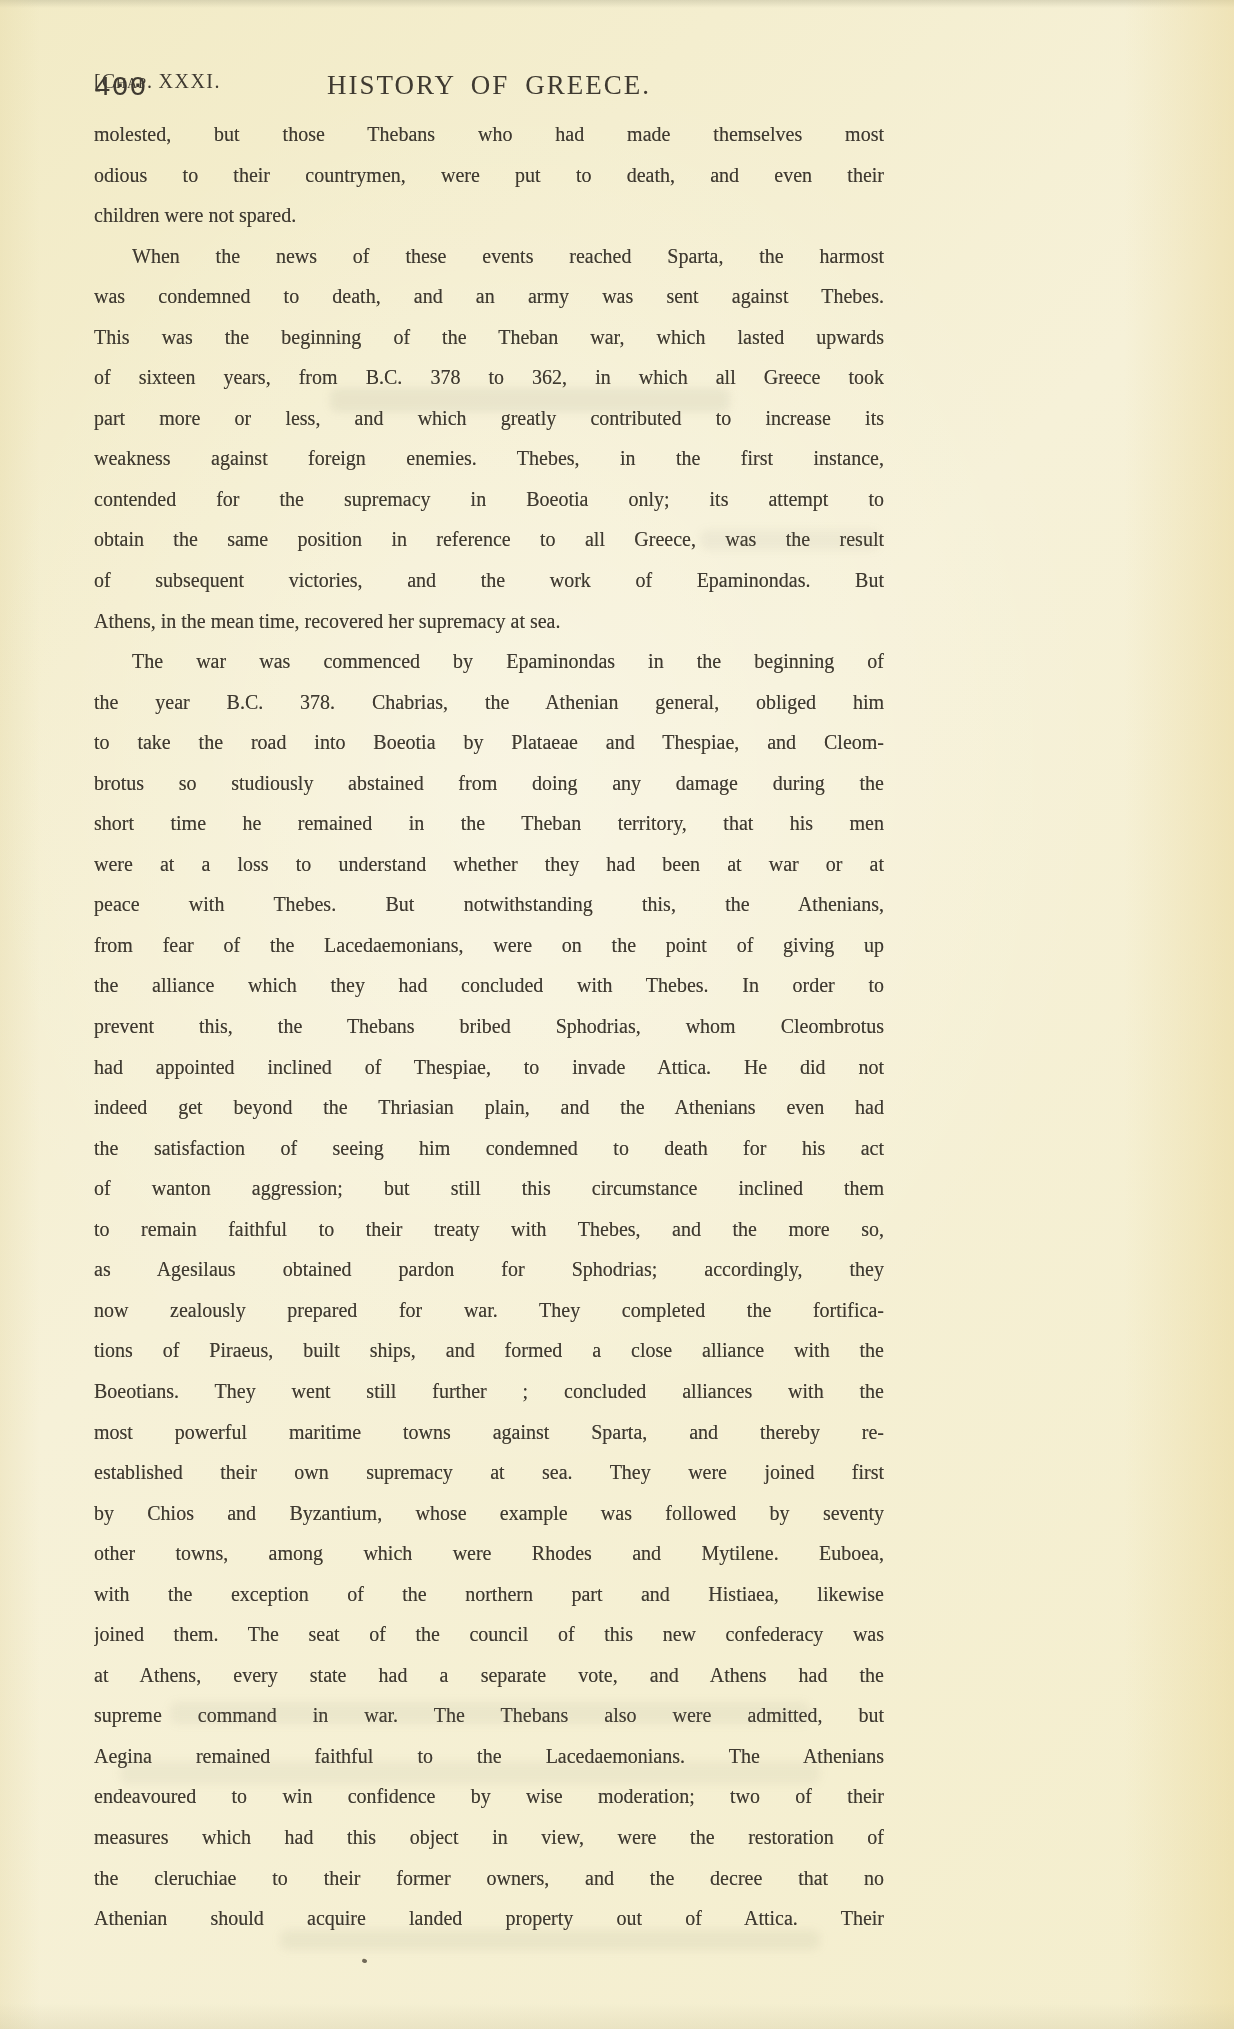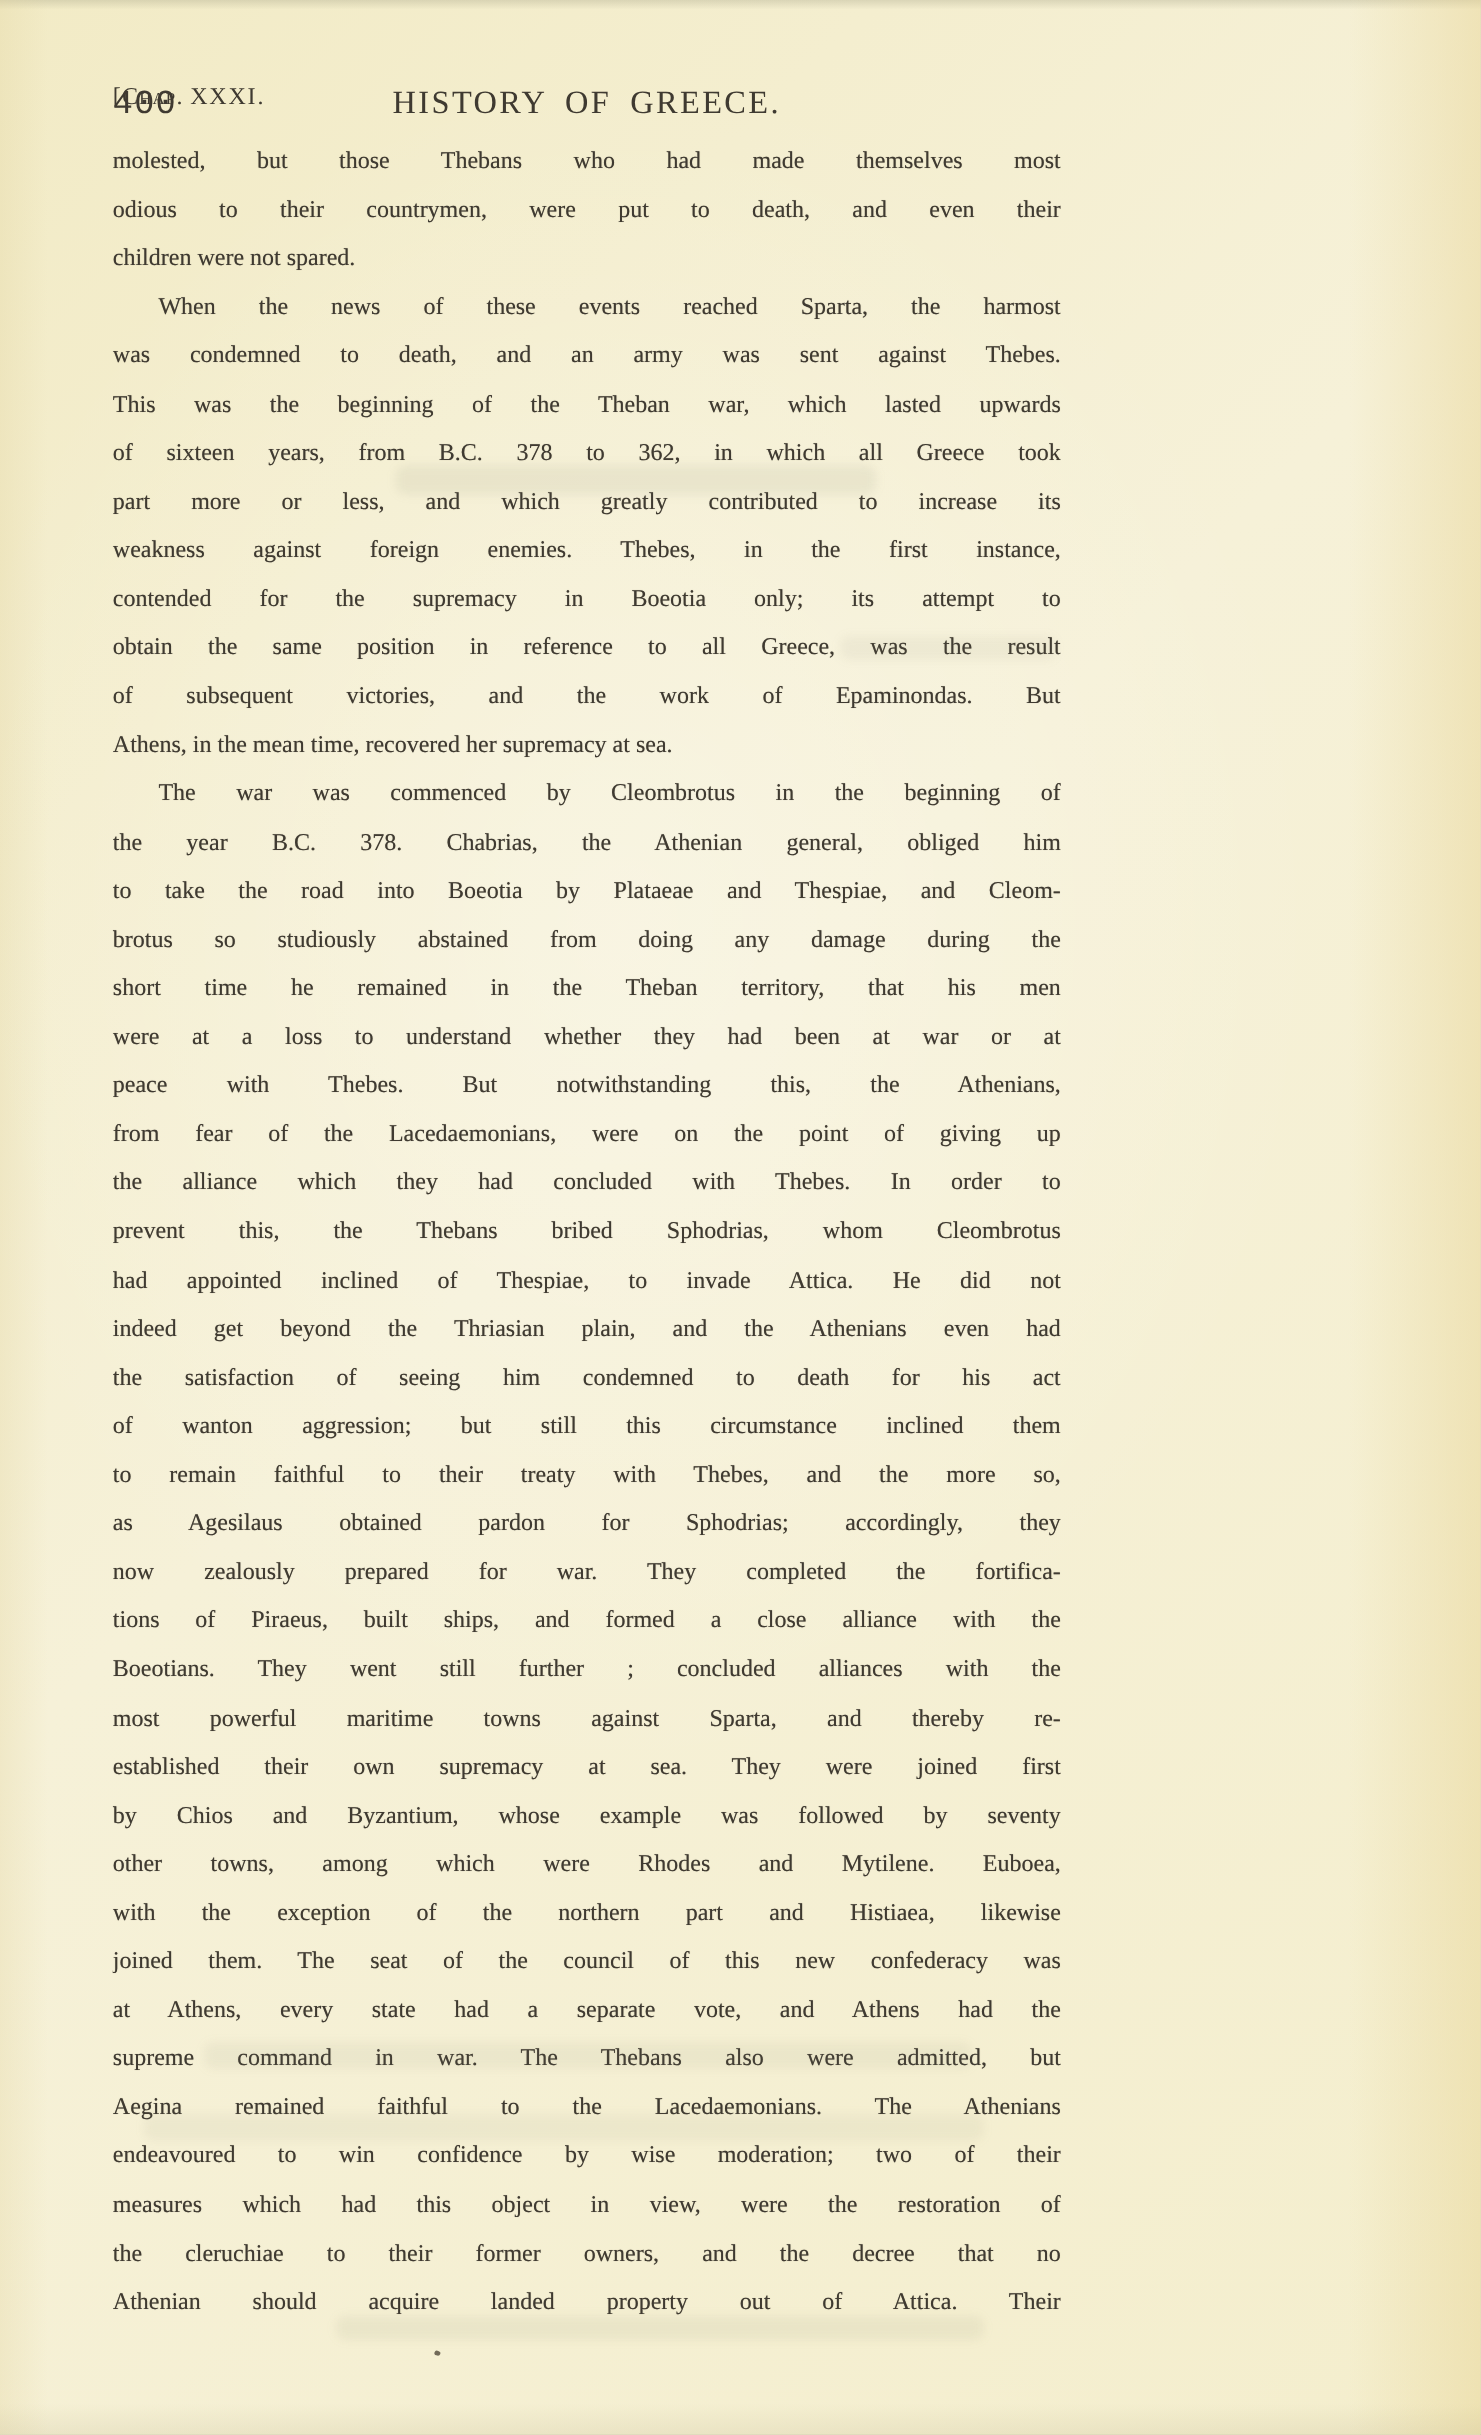--- a/index.html
+++ b/index.html
@@ -116,21 +116,21 @@
       <div class="line indent">When the news of these events reached Sparta, the harmost</div>
       <div class="line">was condemned to death, and an army was sent against Thebes.</div>
       <div class="line">This was the beginning of the Theban war, which lasted upwards</div>
       <div class="line">of sixteen years, from B.C. 378 to 362, in which all Greece took</div>
       <div class="line">part more or less, and which greatly contributed to increase its</div>
       <div class="line">weakness against foreign enemies.  Thebes, in the first instance,</div>
       <div class="line">contended for the supremacy in Boeotia only; its attempt to</div>
       <div class="line">obtain the same position in reference to all Greece, was the result</div>
       <div class="line">of subsequent victories, and the work of Epaminondas.  But</div>
       <div class="line para-end">Athens, in the mean time, recovered her supremacy at sea.</div>
-      <div class="line indent">The war was commenced by Cleombrotus in the beginning of</div>
+      <div class="line indent">The war was commenced by Epaminondas in the beginning of</div>
       <div class="line">the year B.C. 378.  Chabrias, the Athenian general, obliged him</div>
       <div class="line">to take the road into Boeotia by Plataeae and Thespiae, and Cleom-</div>
       <div class="line">brotus so studiously abstained from doing any damage during the</div>
       <div class="line">short time he remained in the Theban territory, that his men</div>
       <div class="line">were at a loss to understand whether they had been at war or at</div>
       <div class="line">peace with Thebes.  But notwithstanding this, the Athenians,</div>
       <div class="line">from fear of the Lacedaemonians, were on the point of giving up</div>
       <div class="line">the alliance which they had concluded with Thebes.  In order to</div>
       <div class="line">prevent this, the Thebans bribed Sphodrias, whom Cleombrotus</div>
       <div class="line">had appointed inclined of Thespiae, to invade Attica.  He did not</div>

